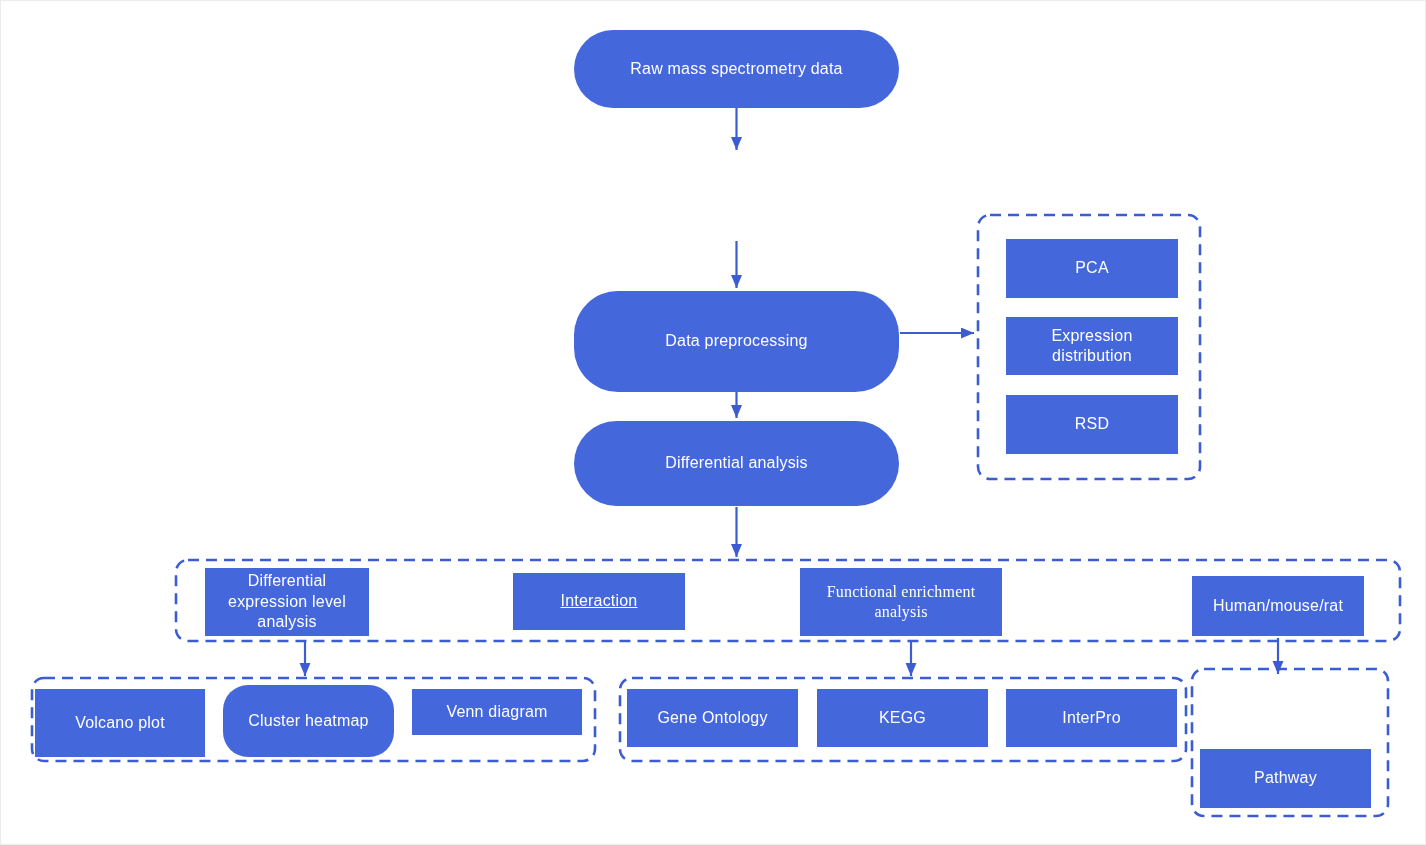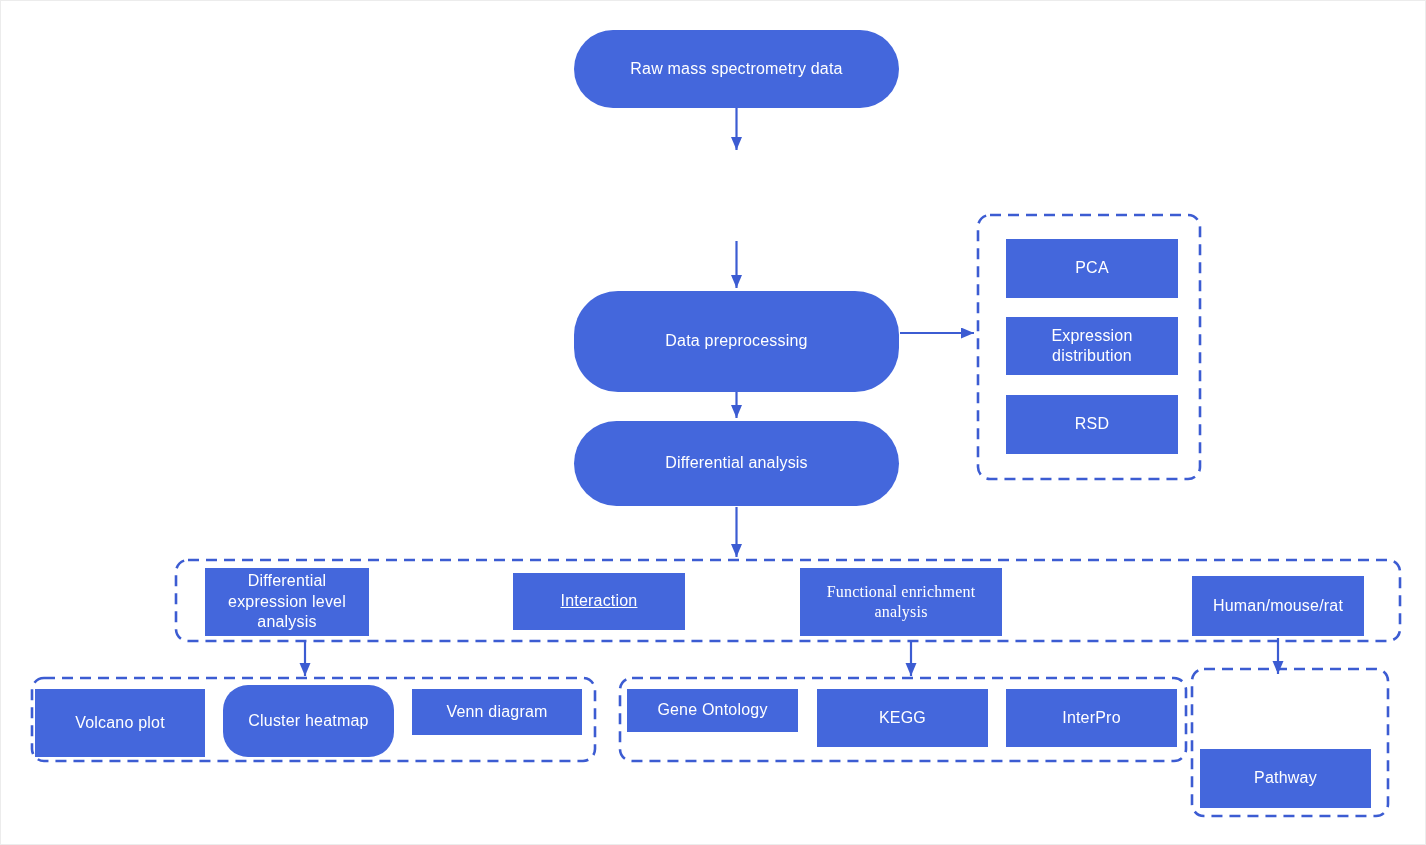--- a/index.html
+++ b/index.html
@@ -85,19 +85,19 @@
 
   <div class="node" style="left:204px; top:567px; width:164px; height:68px;">Differential expression level analysis</div>
   <div class="node" style="left:512px; top:572px; width:172px; height:57px;text-decoration:underline;">Interaction</div>
   <div class="node" style="left:799px; top:567px; width:202px; height:68px;font-family:Liberation Serif, serif;">Functional enrichment analysis</div>
   <div class="node" style="left:1191px; top:575px; width:172px; height:60px;">Human/mouse/rat</div>
 
   <div class="node" style="left:34px;  top:688px; width:170px; height:68px;">Volcano plot</div>
   <div class="node" style="left:222px; top:684px; width:171px; height:72px;border-radius:25px;">Cluster heatmap</div>
   <div class="node" style="left:411px; top:688px; width:170px; height:46px;">Venn diagram</div>
 
-  <div class="node" style="left:626px; top:688px; width:171px; height:43px;">Gene Ontology</div>
+  <div class="node" style="left:626px; top:688px; width:171px; height:58px;">Gene Ontology</div>
   <div class="node" style="left:816px; top:688px; width:171px; height:58px;">KEGG</div>
   <div class="node" style="left:1005px; top:688px; width:171px; height:58px;">InterPro</div>
 
   <div class="node" style="left:1199px; top:748px; width:171px; height:59px;">Pathway</div>
 
 </div>
 
 </body></html>

